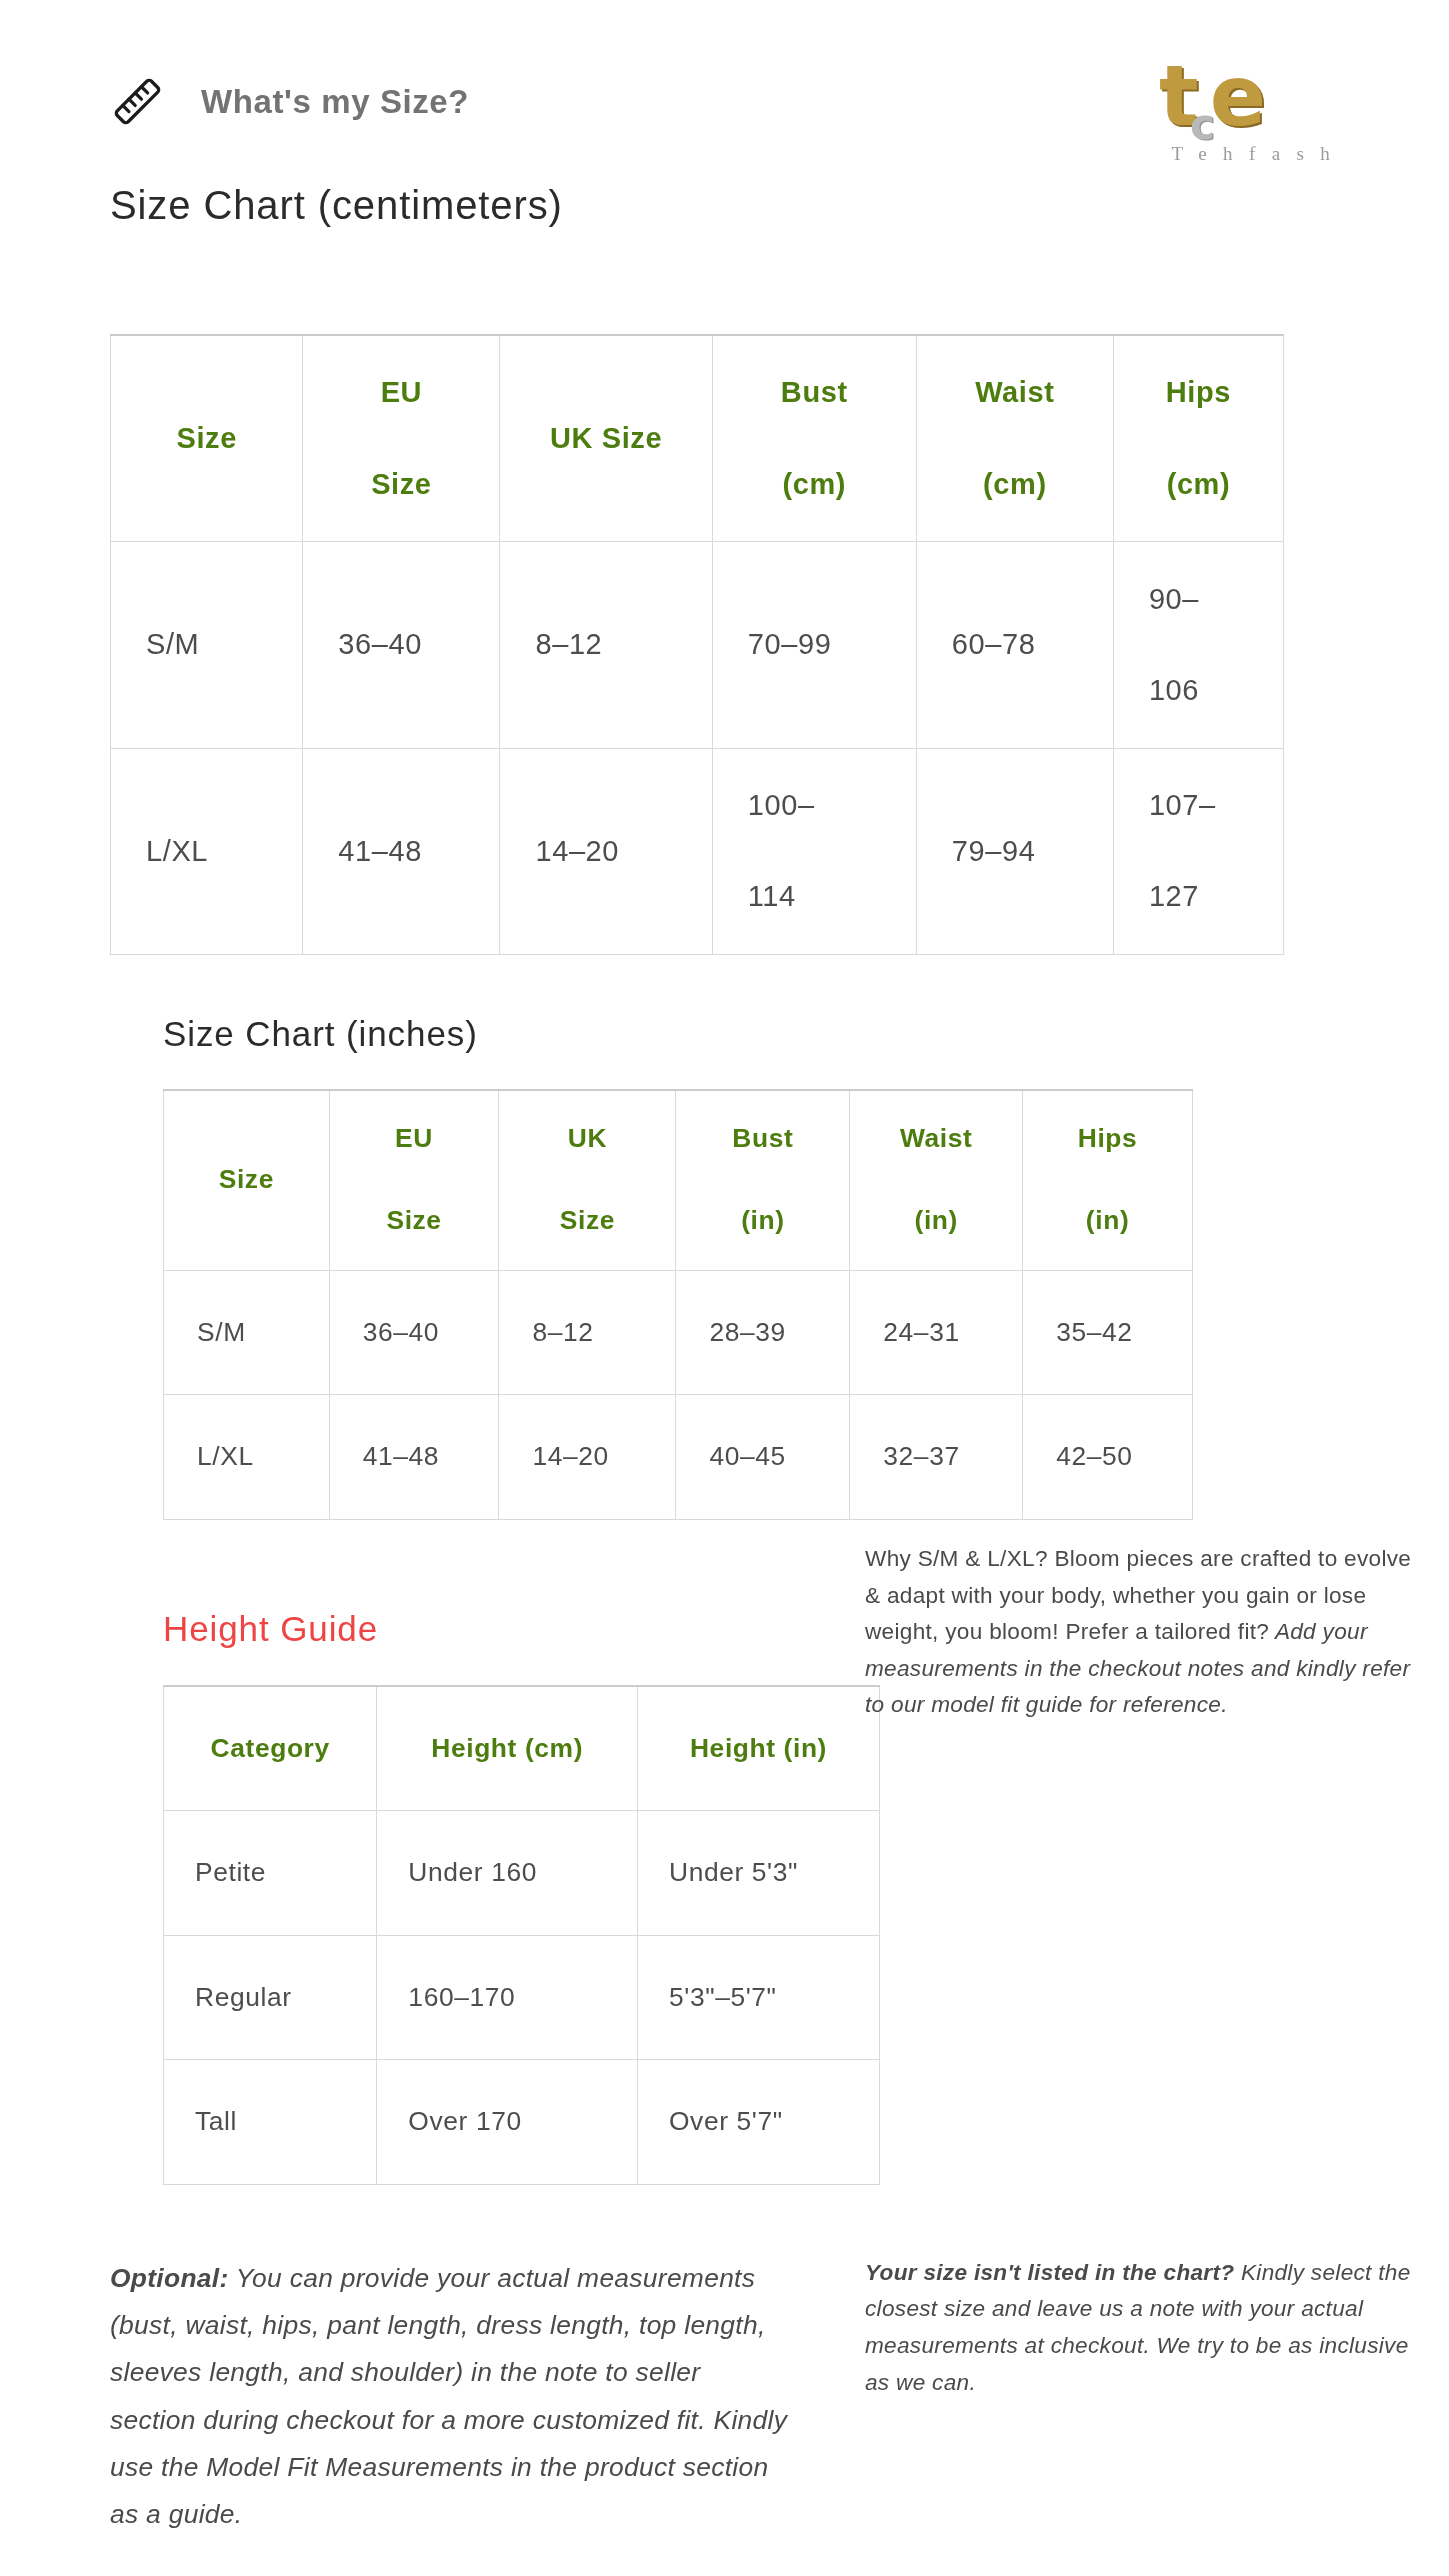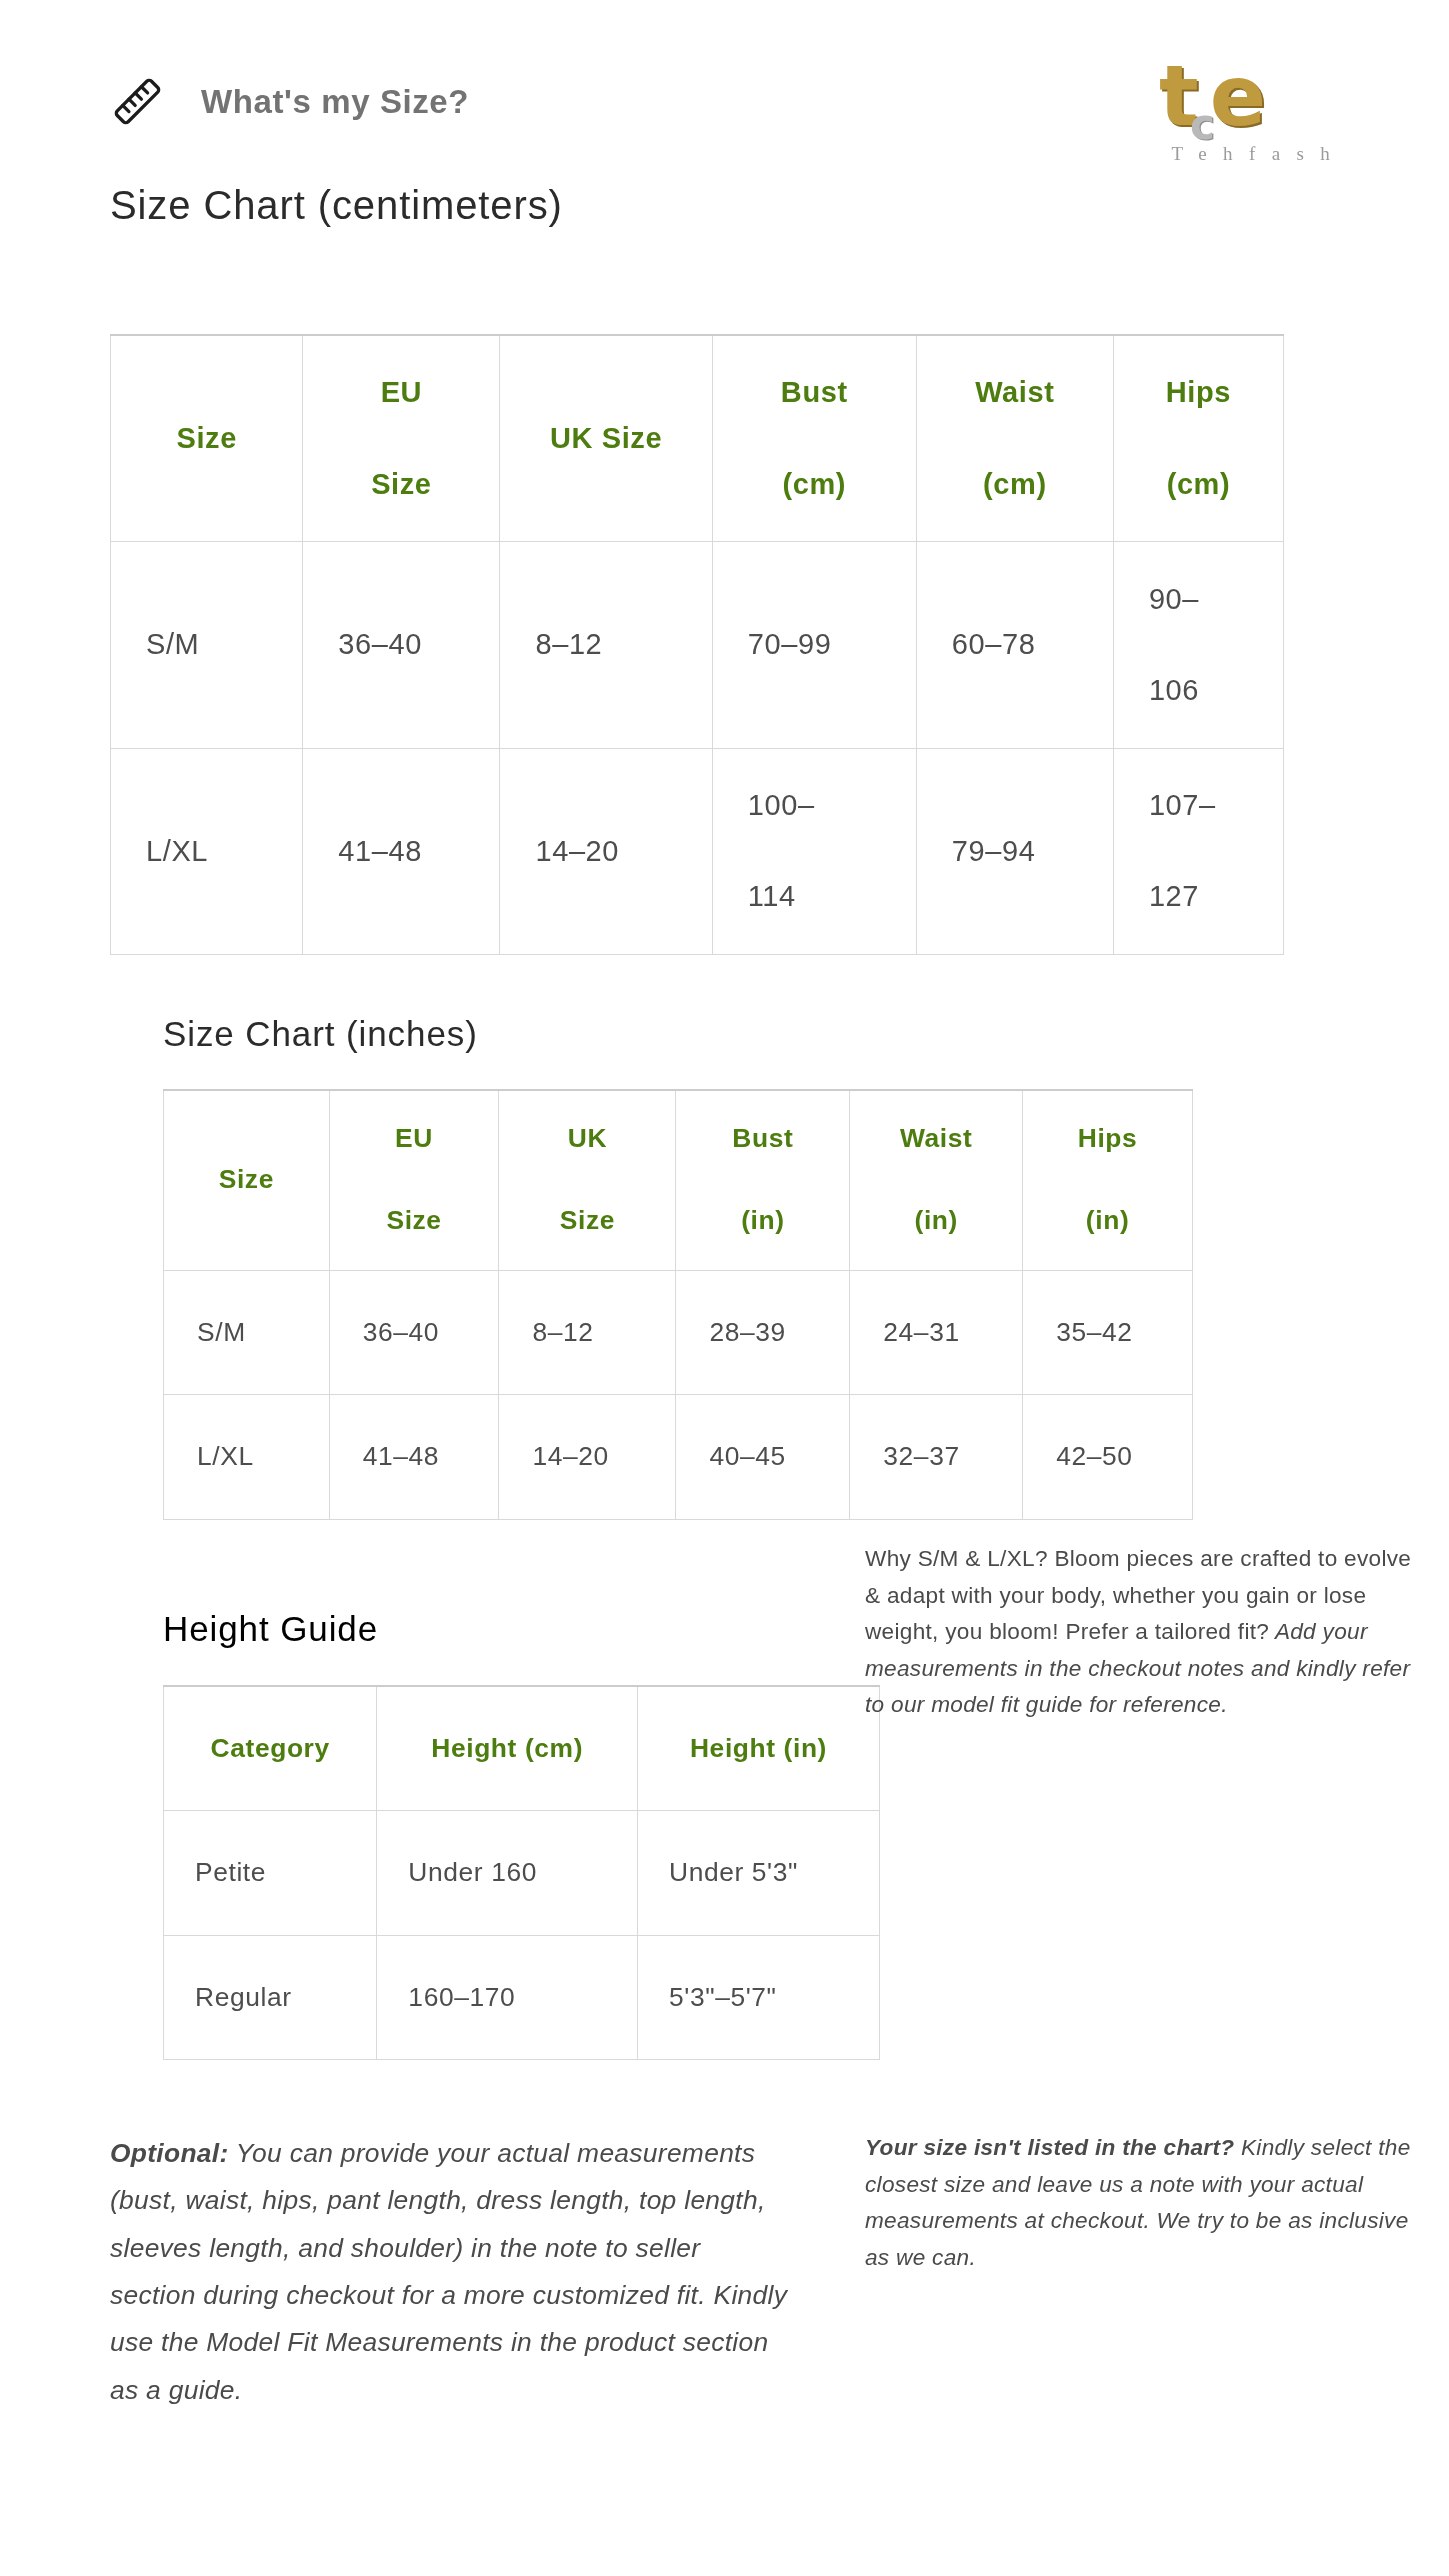--- a/index.html
+++ b/index.html
@@ -49,21 +49,21 @@
   h1.title-cm {
     margin-top: 54px;
     font-size: 40px; font-weight: 500; color: #2b2b2b; letter-spacing: 0.9px;
   }
   h2.title-in {
     margin: 59px 0 0 53px;
     font-size: 35px; font-weight: 500; color: #2b2b2b; letter-spacing: 0.9px;
   }
   h2.title-height {
     margin: 89px 0 0 53px;
-    font-size: 35px; font-weight: 500; color: #000000; letter-spacing: 0.9px;
+    font-size: 35px; font-weight: 500; color: #ef4444; letter-spacing: 0.9px;
   }
 
   
   table { border-collapse: collapse; table-layout: fixed; background: #fff; }
   th, td { border: 1.3px solid #d9d9d9; letter-spacing: 0.6px; }
   table { border-top: 2.5px solid #cccccc; }
   th { font-weight: 700; color: #4d7c0f; text-align: center; vertical-align: middle; }
   td { color: #4d4d4d; text-align: left; vertical-align: middle; }
 
   
@@ -223,20 +223,25 @@
               <tr>
                 <td>Petite</td>
                 <td>Under 160</td>
                 <td>Under 5'3"</td>
               </tr>
               <tr>
                 <td>Regular</td>
                 <td>160–170</td>
                 <td>5'3"–5'7"</td>
               </tr>
+              <tr>
+                <td>Tall</td>
+                <td>Over 170</td>
+                <td>Over 5'7"</td>
+              </tr>
             </tbody>
           </table>
       </div>
       <div class="mid-right">
         <p class="note-sm">
           <span class="b">Why S/M &amp; L/XL?</span><span> Bloom pieces are crafted to evolve &amp; adapt with your body, whether you gain or lose weight, you bloom! </span><span class="b">Prefer a tailored fit?</span><span class="i"> Add your measurements in the checkout notes and kindly refer to our model fit guide for reference.</span>
         </p>
       </div>
     </div>
 

